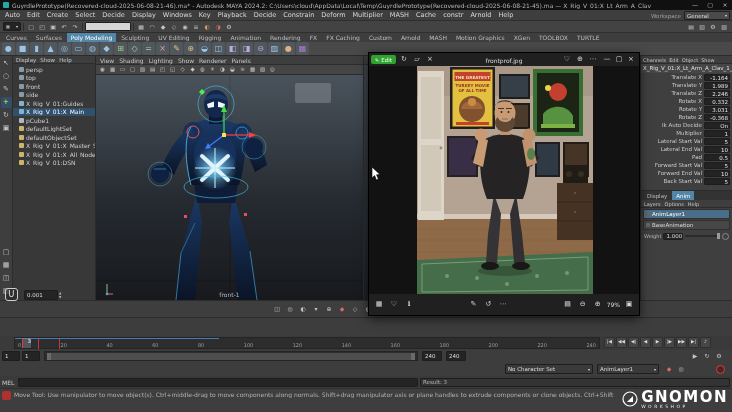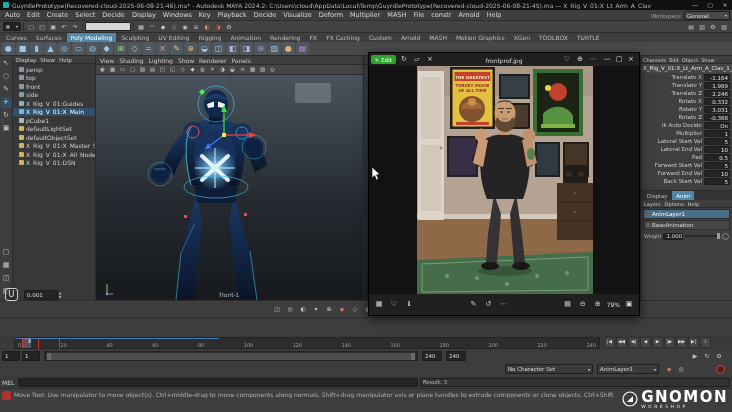--- a/index.html
+++ b/index.html
@@ -50,25 +50,25 @@
   <span class="menu-item">Auto</span>
       <span class="menu-item">Edit</span>
       <span class="menu-item">Create</span>
       <span class="menu-item">Select</span>
       <span class="menu-item">Decide</span>
       <span class="menu-item">Display</span>
       <span class="menu-item">Windows</span>
       <span class="menu-item">Key</span>
       <span class="menu-item">Playback</span>
       <span class="menu-item">Decide</span>
-      <span class="menu-item">Visualize</span>
+      <span class="menu-item">Constrain</span>
       <span class="menu-item">Deform</span>
       <span class="menu-item">Multiplier</span>
       <span class="menu-item">MASH</span>
-      <span class="menu-item">File</span>
+      <span class="menu-item">Cache</span>
       <span class="menu-item">constr</span>
       <span class="menu-item">Arnold</span>
       <span class="menu-item">Help</span>
     </div>
   <div class="abs row" style="right:2px;top:11px;height:9px;gap:3px;z-index:2;">
     <span style="font-size:5.5px;color:#9f9f9f;">Workspace</span>
     <span class="fld" style="width:46px;height:9px;justify-content:space-between;background:#4a4a4a;">
         <span>General</span>
         <span style="font-size:4px;">▾</span>
       </span>

